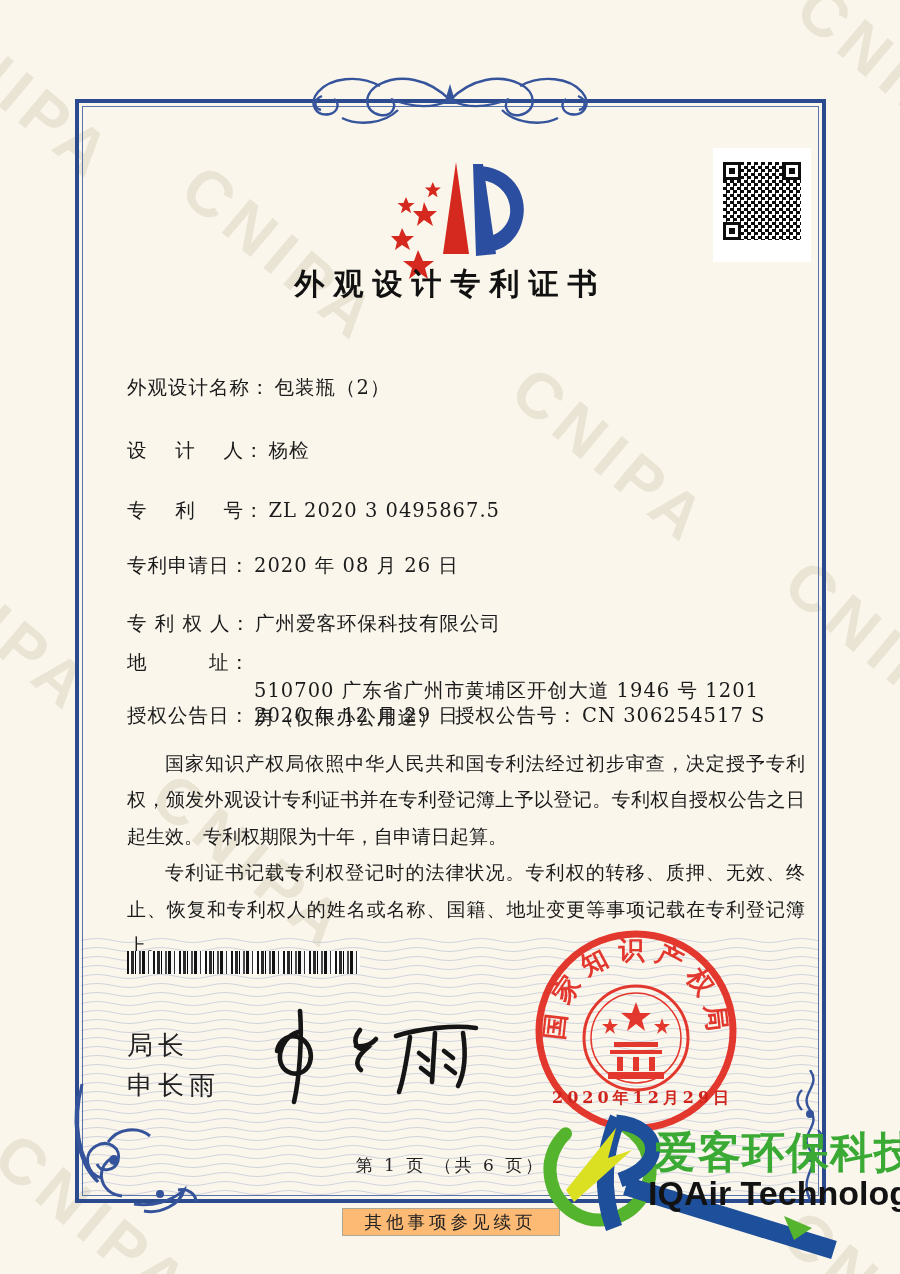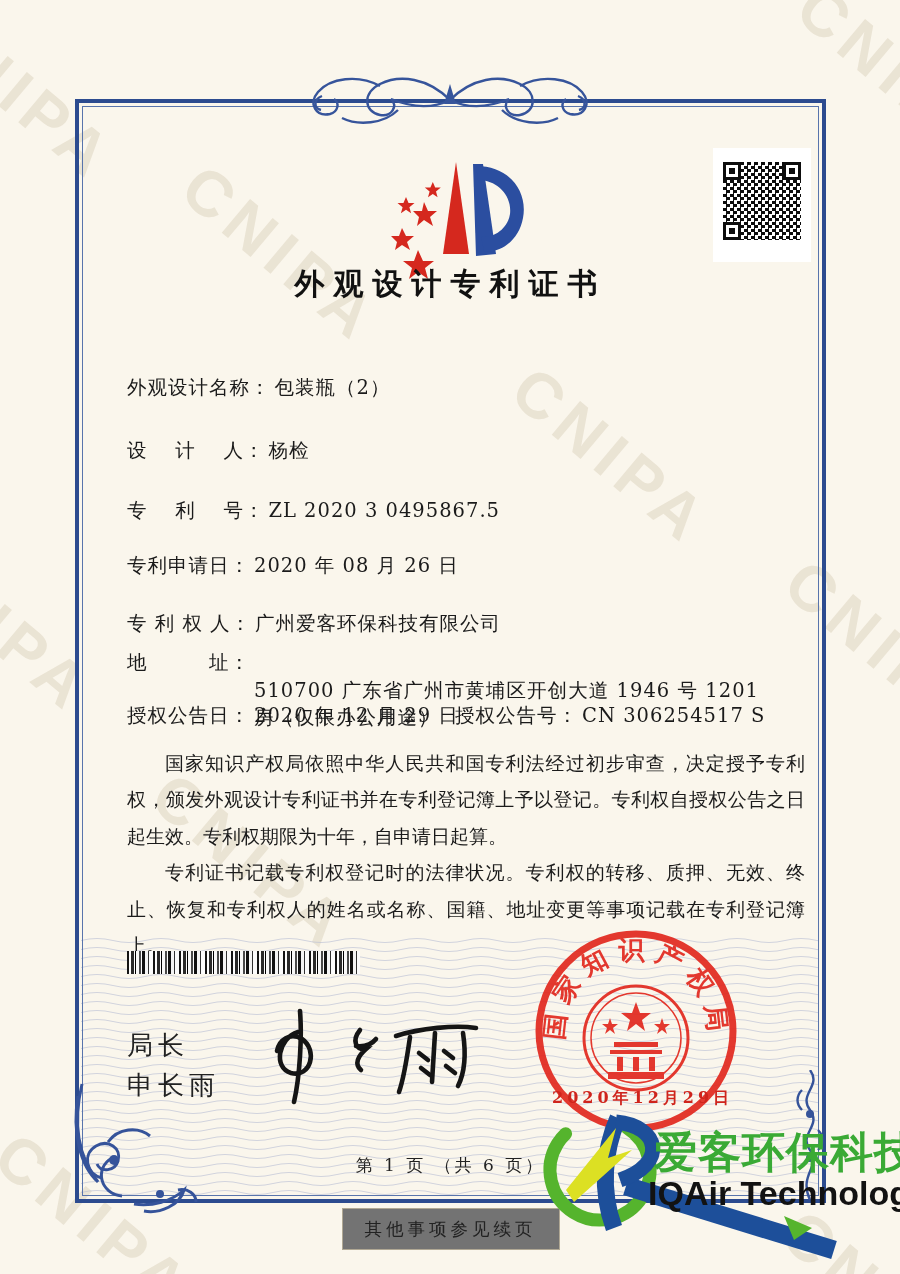--- a/index.html
+++ b/index.html
@@ -44,21 +44,21 @@
   .director{left:127px;font-family:"Liberation Sans",sans-serif;font-size:26px;
             color:#222;letter-spacing:5px;}
 
   .seal-date{left:552px;top:1088px;font-size:16px;color:#cf241c;
              letter-spacing:4px;font-weight:bold;z-index:4;}
 
   .page-info{left:75px;top:1154px;width:751px;text-align:center;font-size:17px;
              color:#222;letter-spacing:3px;z-index:3;}
 
   .footer-wrap{left:75px;top:1208px;width:751px;display:flex;justify-content:center;z-index:3;}
-  .footer-box{border:1px solid #b0a894;background:#737373;padding:8px 22px;
+  .footer-box{border:1px solid #b0a894;background:#fdba74;padding:1px 22px;
               font-size:17.5px;color:#222;letter-spacing:4px;}
 
   .company{left:518px;top:1098px;width:382px;height:170px;z-index:5;}
   .company .cn{position:absolute;left:136px;top:26px;font-family:"Liberation Sans",sans-serif;
                font-weight:bold;font-size:43px;color:#3aaa35;letter-spacing:1px;white-space:nowrap;}
   .company .en{position:absolute;left:130px;top:76px;font-family:"Liberation Sans",sans-serif;
                font-weight:bold;font-size:34px;color:#121212;white-space:nowrap;}
 
   .qr{left:713px;top:148px;width:98px;height:114px;background:#fff;z-index:3;}
   .qr-grid{position:absolute;left:10px;top:14px;width:78px;height:78px;

